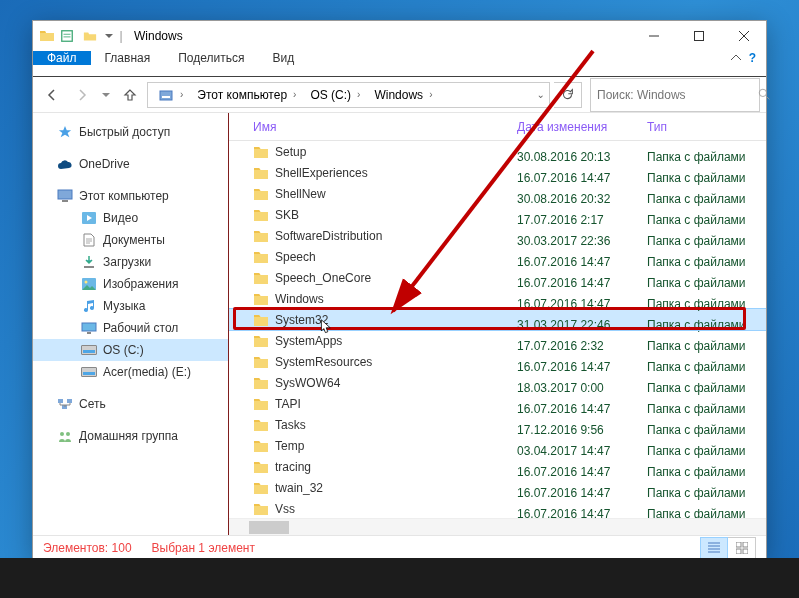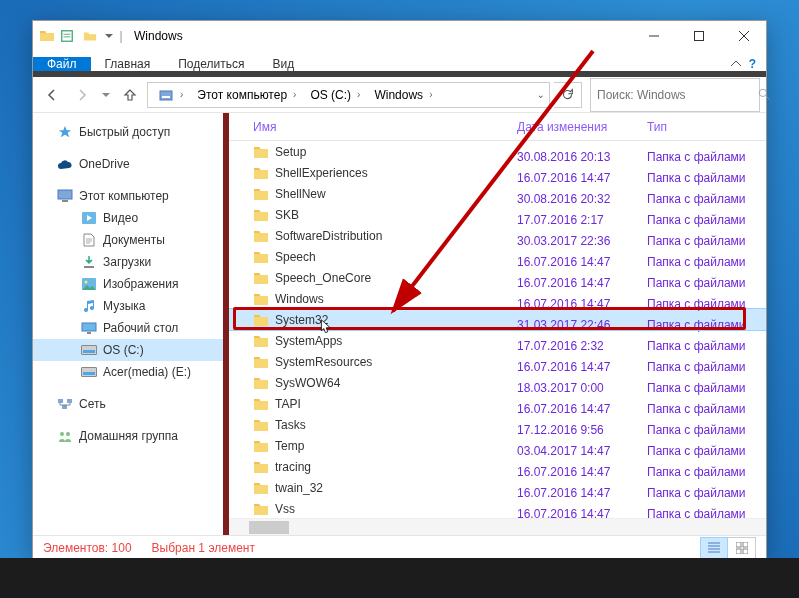--- a/index.html
+++ b/index.html
@@ -11,56 +11,56 @@
 .titlebar { height: 30px; display: flex; align-items: center; padding: 0 0 0 6px; background: #fff; }
 .titlebar .qat { display: flex; align-items: center; gap: 1px; }
 .titlebar .ico-folder { width: 16px; height: 16px; }
 .titlebar .qat-btn { width: 22px; height: 22px; display:flex; align-items:center; justify-content:center; }
 .titlebar .divider { width: 10px; text-align: center; color: #999; }
 .titlebar .title { margin-left: 8px; font-size: 12px; }
 .titlebar .spacer { flex: 1; }
 .win-btn { width: 45px; height: 30px; display: flex; align-items: center; justify-content: center; color: #333; }
 
 
-.ribbon { height: 26px; border-bottom: 6px solid #404040; display: flex; align-items: flex-end; }
+.ribbon { height: 26px; border-bottom: 1px solid #404040; display: flex; align-items: flex-start; }
 .ribbon .tab { padding: 0 14px; display: flex; align-items: center; font-size: 12px; color: #333; cursor: default; }
 .ribbon .tab.file { background: #0078d7; color: #fff; }
 .ribbon .expander { margin-left: auto; display:flex; align-items:center; gap:8px; padding-right:10px; color:#555; }
 
 
 .navbar { height: 36px; display: flex; align-items: center; padding: 4px 6px; border-bottom: 1px solid #e5e5e5; gap: 4px; }
 .nav-btn { width: 26px; height: 26px; display:flex; align-items:center; justify-content:center; color:#888; border-radius: 2px; }
 .nav-btn.enabled { color:#555; }
 .breadcrumb { flex: 1; height: 26px; border: 1px solid #ccc; background:#fff; display:flex; align-items:center; padding: 0 4px; gap: 2px; }
 .breadcrumb .crumb { padding: 0 6px; height: 100%; display:flex; align-items:center; gap:6px; }
 .breadcrumb .chev { color:#666; font-size: 10px; }
 .nav-refresh { width: 28px; height:26px; border:1px solid #ccc; border-left:none; display:flex;align-items:center;justify-content:center; color:#555; }
 .search { width: 170px; height: 34px; border: 1px solid #ccc; margin-left: 4px; display:flex; align-items:center; padding: 0 6px; color:#999; gap:6px; }
 .search input { border:none; outline:none; flex:1; font-size:12px; color:#999; }
 
 
 .main { flex:1; display:flex; overflow: hidden; }
-.tree { width: 196px; border-right: 6px solid #7f1d1d; padding: 8px 0; overflow:auto; color:#333; }
+.tree { width: 196px; border-right: 1px solid #7f1d1d; padding: 8px 0; overflow:auto; color:#333; }
 .tree .item { height: 22px; display:flex; align-items:center; padding-left: 24px; gap:6px; cursor: default; }
 .tree .item.sub { padding-left: 48px; }
 .tree .item.selected { background: #cce8ff; }
 .tree .group-gap { height: 10px; }
 .tree .ico { width:16px; height:16px; display:inline-flex; align-items:center; justify-content:center; }
 
 .list { flex:1; display:flex; flex-direction:column; overflow:hidden; position:relative; }
 .cols { display:flex; height: 28px; border-bottom: 1px solid #e5e5e5; color:#8b5cf6; align-items: center; }
 .cols .c { padding: 0 8px; font-size:12px; }
 .c-name { width: 280px; padding-left: 24px !important; }
 .c-date { width: 130px; }
 .c-type { flex: 1; }
 .rows { flex:1; overflow-y:scroll; overflow-x:auto; }
 .row { display:flex; height: 21px; align-items:center; color:#333; }
 .row.selected { background: #cce8ff; outline: 1px solid #99d1ff; }
 .row .c { padding: 0 8px; font-size:12px; white-space:nowrap; overflow:hidden; text-overflow: ellipsis; display:flex; align-items:center; gap:6px; }
-.row .c-date, .row .c-type { color:#6d28d9;margin-top:10px; }
+.row .c-date, .row .c-type { color:#14532d;margin-top:10px; }
 .hscroll { height:17px; border-top:1px solid #eee; background:#f5f5f5; position:relative; }
 .hscroll .thumb { position:absolute; left:20px; top:2px; height:13px; width:40px; background:#ccc; }
 
 
 .highlight-box { position:absolute; border:3px solid #c00000; pointer-events:none; border-radius:2px; }
 
 
 .arrow-svg { position:absolute; top:0; left:0; pointer-events:none; }
 
 

